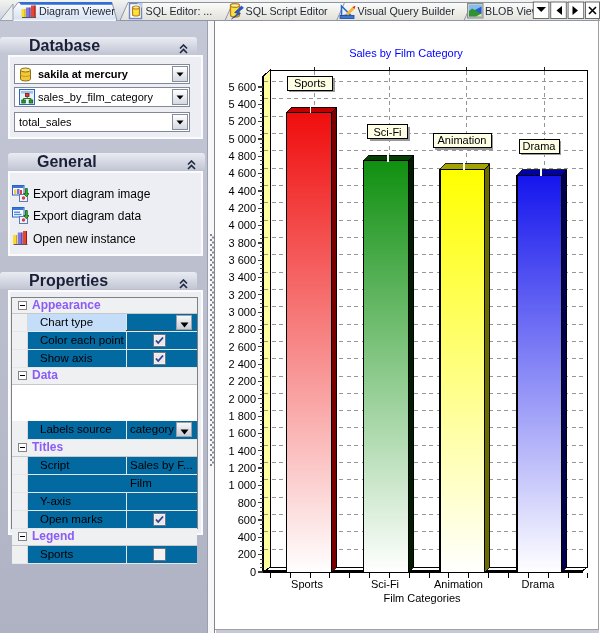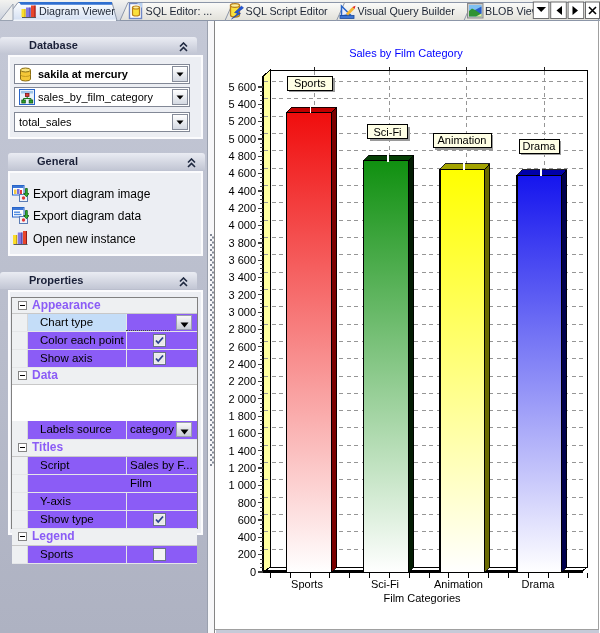--- a/index.html
+++ b/index.html
@@ -12,21 +12,21 @@
 .dots { position:absolute; left:1px; top:213px; width:6px; height:232px;
   background-image:
     linear-gradient(#828896 1.7px, transparent 1.7px),
     linear-gradient(#828896 1.7px, transparent 1.7px);
   background-repeat:repeat-y, repeat-y;
   background-size:1.7px 5px, 1.7px 5px;
   background-position:0.6px 0px, 3.4px 2.5px; }
 .hdr { position:absolute; left:0; width:197px; height:17px;
   background:linear-gradient(#eaecf3, #c2c6d4);
   border-top-right-radius:3px; border-top-left-radius:3px;
-  font-size:11px; font-weight:bold; color:#1a2038; line-height:17px;
+  font-size:16px; font-weight:bold; color:#1a2038; line-height:17px;
   padding-left:29px; }
 .hdr .chev { position:absolute; right:9px; top:3px; }
 .panel { position:absolute; left:8px; width:195px; background:#eceef3;
   border:2px solid #fbfbfd; }
 .combo { position:absolute; left:14px; width:176px; height:20px; background:#ffffff;
   border:1px solid #828896; font-size:11px; color:#000000; }
 .combo .ic { position:absolute; left:4px; top:2px; }
 .combo .tx { position:absolute; left:23px; top:3px; white-space:nowrap; }
 .cbtn { position:absolute; right:1px; top:1px; width:16px; height:16px;
   background:linear-gradient(#ffffff, #d4d9e2);
@@ -34,21 +34,21 @@
 .cbtn svg { margin-top:5px; }
 .gitem { position:absolute; left:5px; font-size:12px; color:#000000; white-space:nowrap; }
 .gitem .ic { position:absolute; left:0; top:-2px; }
 .gitem .tx { position:absolute; left:21px; top:0; }
 #pgrid { position:absolute; left:11px; top:276px; width:187px; height:232px;
   border:1px solid #808080; background:#ffffff; font-size:11.5px; }
 .cat { position:relative; height:16px; background:#eef0f2; border-bottom:1px solid #c8c8c8;
   font-weight:bold; padding-left:20px; line-height:15px; color:#8b5cf6; box-sizing:border-box; font-size:12px; }
 .cat2 { height:17px; }
 .prow { box-sizing:border-box; }
-.prow { position:relative; height:18px; border-bottom:1px solid #e4e6e8; background:#8b5cf6; }
+.prow { position:relative; height:18px; border-bottom:1px solid #e4e6e8; background:#0369a1; }
 .prow .ind { position:absolute; left:0; top:0; width:16px; height:100%;
   background:#eef0f2; border-right:1px solid #d8d8d8; box-sizing:border-box; }
 .prow .lab { position:absolute; left:16px; top:0; width:99px; height:100%;
   line-height:17px; padding-left:12px; border-right:1px solid #e4e6e8; box-sizing:border-box; }
 .prow .val { position:absolute; left:115px; top:0; right:0; height:100%; line-height:17px;
   padding-left:3px; }
 .gbtn { position:absolute; right:5px; top:1px; width:16px; height:15px;
   background:linear-gradient(#f8f8f8, #c8ccd4); border:1px solid #9aa0ac; text-align:center; }
 .gbtn svg { margin-top:4px; }
 .ck { position:absolute; left:26px; top:2px; }
@@ -463,21 +463,21 @@
           <div class="ind"></div>
           <div class="val">Film Drama...</div>
         </div>
     <div class="prow">
           <div class="ind"></div>
           <div class="lab">Y-axis</div>
           <div class="val"></div>
         </div>
     <div class="prow">
           <div class="ind"></div>
-          <div class="lab">Show type</div>
+          <div class="lab">Open marks</div>
           <div class="val">
             <span class="ck"><svg width="13" height="13" viewBox="0 0 13 13">
                 <rect x="0.5" y="0.5" width="12" height="12" fill="#f6f6f6" stroke="#6a7486" stroke-width="1"></rect>
                 <rect x="1.5" y="1.5" width="10" height="10" fill="#e9e9ea"></rect>
                 <path d="M3 6.5 L5.2 9 L10 3.5" fill="none" stroke="#2a3f8f" stroke-width="1.8"></path>
               </svg></span>
           </div>
         </div>
     <div class="cat cat2"><svg width="9" height="9" viewBox="0 0 9 9" style="position:absolute;left:6px;top:3px">
             <rect x="0.5" y="0.5" width="8" height="8" fill="#ffffff" stroke="#848484" stroke-width="1"></rect>

